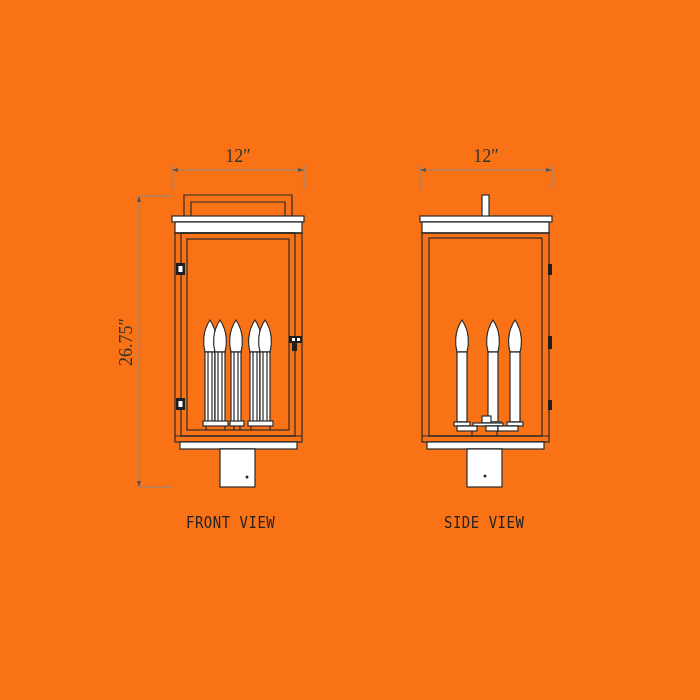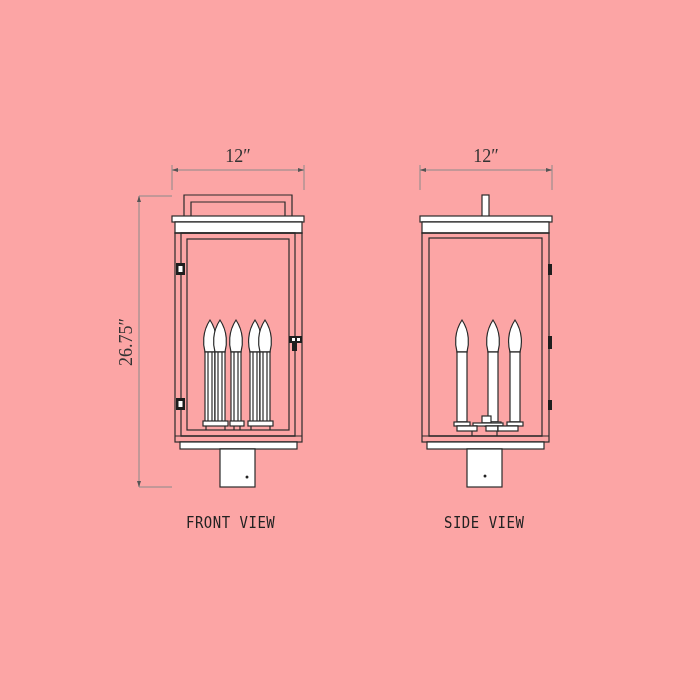--- a/index.html
+++ b/index.html
@@ -1,16 +1,16 @@
 <!DOCTYPE html>
 <html><head>
 <meta charset="utf-8">
 <style>
   html, body { margin: 0; padding: 0; background: #ffffff; }
-  #canvas { position: relative; width: 700px; height: 700px; background: #fca5a5; overflow: hidden; }
+  #canvas { position: relative; width: 700px; height: 700px; background: #f97316; overflow: hidden; }
   svg { position: absolute; left: 0; top: 0; }
   .ln { stroke: #2a2a2a; stroke-width: 1.2; fill: none; }
   .lnf { stroke: #2a2a2a; stroke-width: 1.2; fill: #ffffff; }
   .dim { stroke: #8a8a8a; stroke-width: 1; fill: none; }
   .dimtext { font-family: "Liberation Serif", serif; font-size: 18px; fill: #333333; }
   .label { position: absolute; font-family: "DejaVu Sans Mono", "Liberation Mono", monospace; font-size: 14px; color: #222222; letter-spacing: 0.5px; white-space: nowrap; transform: scaleY(1.15); }
   .hinge { fill: #1e1e1e; }
 </style>
 </head>
 <body>

